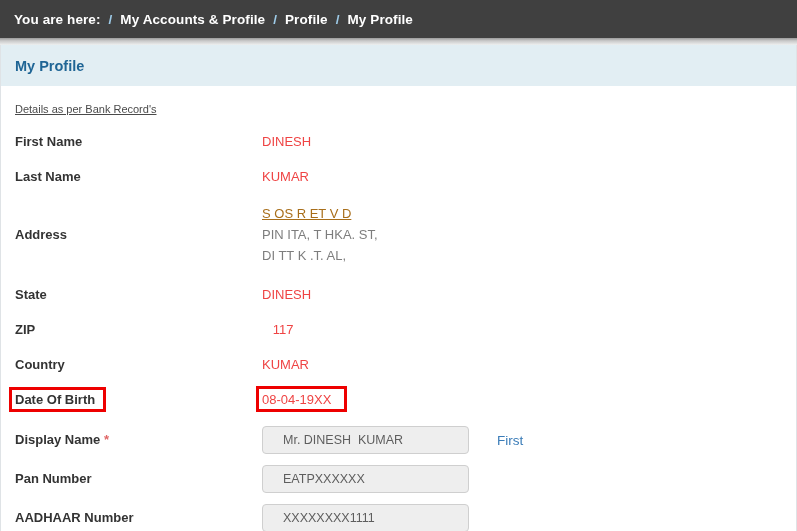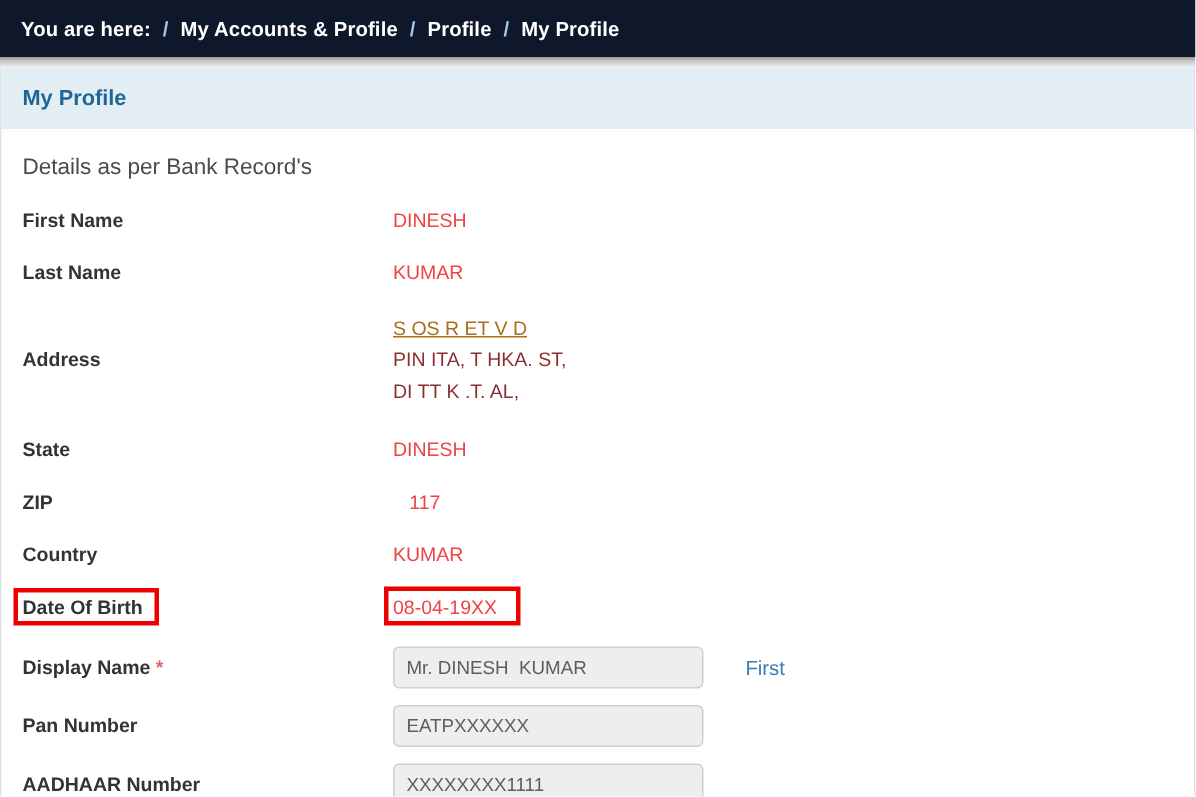--- a/index.html
+++ b/index.html
@@ -17,21 +17,21 @@
     height: 531px;
     background: #ffffff;
   }
 
   
   .breadcrumb-bar {
     position: absolute;
     top: 0; left: 0;
     width: 797px;
     height: 38px;
-    background: #0f172a;
+    background: #404040;
     display: flex;
     align-items: center;
     padding-left: 14px;
   }
   .bc-item {
     color: #ffffff;
     font-size: 13.5px;
     font-weight: bold;
     letter-spacing: .1px;
     white-space: nowrap;
@@ -75,23 +75,24 @@
     font-size: 14.5px;
     font-weight: bold;
   }
 
   .panel-body {
     padding: 16px 0 0 14px;
     position: relative;
   }
 
   .intro {
-    font-size: 15px;
+    font-size: 11px;
     color: #4a4a4a;
     margin-bottom: 18px;
+    text-decoration: underline;
   }
 
   
   .row {
     display: flex;
     align-items: center;
     margin-bottom: 17px;
     min-height: 18px;
   }
   .row.tall { margin-bottom: 20px; }
@@ -110,21 +111,21 @@
   .val {
     font-size: 13px;
     color: #ef4444;
     line-height: 18px;
   }
 
   
   .val.faded { color: #6b6b6b; }
   .redact-line { display: block; line-height: 21px; white-space: nowrap; }
   .rd {
-    color: #7f1d1d;
+    color: #737373;
     opacity: .92;
   }
   .rd.dim  { color: #a16207; text-decoration: underline; }
   .rd.vdim { color: #e6e6e6; }
 
   
   .hl-label {
     position: absolute;
     left: -6px;
     top: -4px;
@@ -149,21 +150,21 @@
   
   .txt {
     width: 207px;
     height: 28px;
     background: #eeeeee;
     border: 1px solid #cfcfcf;
     border-radius: 4px;
     font-family: "Liberation Sans", sans-serif;
     font-size: 12.5px;
     color: #5e5e5e;
-    padding: 0 8px;
+    padding: 0 20px;
     outline: none;
   }
 
   .change-link {
     margin-left: 28px;
     color: #3a7cb8;
     font-size: 13.5px;
     cursor: pointer;
   }
 </style>

